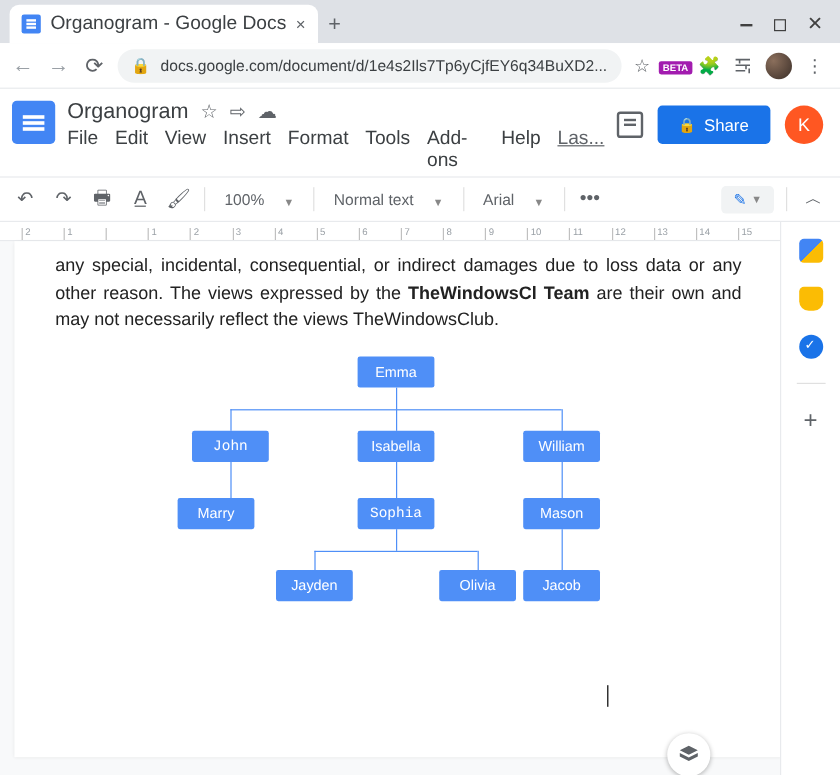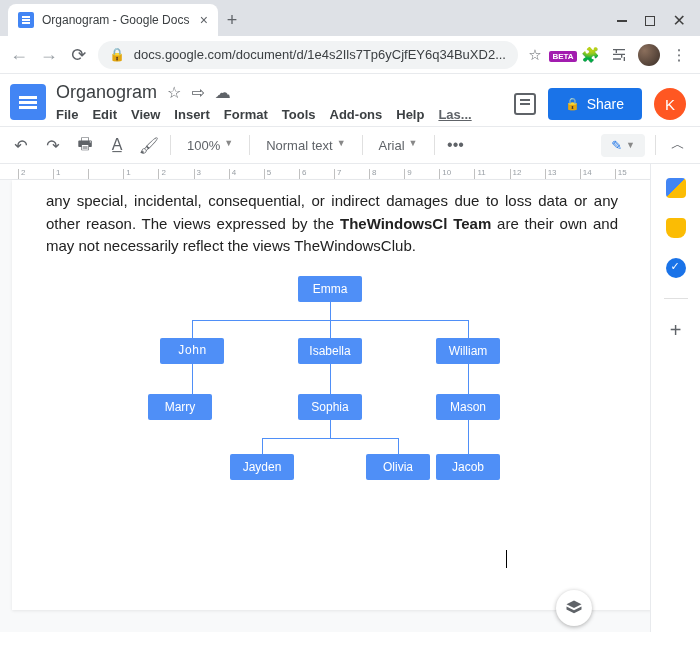--- a/index.html
+++ b/index.html
@@ -3,21 +3,21 @@
 <meta charset="utf-8">
 <style>
   * { box-sizing: border-box; margin: 0; padding: 0; font-family: Arial, sans-serif; }
   body { width: 700px; height: 646px; overflow: hidden; background: #fff; font-size: 13px; color: #3c4043; }
 
   
   .titlebar { height: 36px; background: #dee1e6; display: flex; align-items: flex-end; }
   .tab { background: #fff; height: 32px; margin-left: 8px; border-radius: 8px 8px 0 0; display: flex; align-items: center; padding: 0 10px; gap: 8px; min-width: 210px; }
   .tab-favicon { width: 16px; height: 16px; background: #4285f4; border-radius: 2px; display:flex; align-items:center; justify-content:center; }
   .tab-favicon::after { content:''; width:8px; height:2px; background:#fff; box-shadow:0 3px 0 #fff, 0 -3px 0 #fff; }
-  .tab-title { font-size: 12px; color: #3c4043; flex:1; white-space:nowrap; overflow:hidden; text-overflow:ellipsis; }
+  .tab-title { font-size: 16px; color: #3c4043; flex:1; white-space:nowrap; overflow:hidden; text-overflow:ellipsis; }
   .tab-close { font-size: 14px; color:#5f6368; }
   .newtab { width: 28px; height: 28px; display:flex; align-items:center; justify-content:center; font-size:18px; color:#5f6368; margin-bottom:2px; }
   .win-controls { margin-left:auto; display:flex; gap: 18px; padding: 0 14px 10px 0; color:#404040; align-items:center;}
   .win-min { width:10px; height:1.5px; background:#404040; }
   .win-max { width:10px; height:10px; border:1.5px solid #404040; }
   .win-close { font-size:16px; line-height:10px; }
 
   
   .addrbar { height: 38px; background:#fff; display:flex; align-items:center; padding: 0 8px; gap:8px; border-bottom:1px solid #e8eaed; }
   .nav-icon { color:#9aa0a6; font-size:18px; width:24px; text-align:center; }
@@ -31,34 +31,34 @@
   .ext-green svg { fill:#34a853; }
 
   
   .docs-header { display:flex; align-items:flex-start; padding: 8px 14px 4px 10px; gap:10px; }
   .docs-logo { width:36px; height:36px; background:#4285f4; border-radius:4px; display:flex; flex-direction:column; align-items:center; justify-content:center; gap:2px; margin-top:2px;}
   .docs-logo::before { content:''; width:18px; height:3px; background:#fff; box-shadow: 0 5px 0 #fff, 0 -5px 0 #fff; }
   .docs-title-area { flex:1; }
   .docs-title-row { display:flex; align-items:center; gap:10px; }
   .docs-title { font-size:18px; color:#3c4043; }
   .title-icon { color:#5f6368; font-size:16px; }
-  .menus { display:flex; gap:14px; font-size:13px; color:#3c4043; margin-top:4px;font-weight:bold; }
+  .menus { display:flex; gap:14px; font-size:16px; color:#3c4043; margin-top:4px; }
   .menus span.last { text-decoration:underline; color:#5f6368; }
   .header-right { display:flex; align-items:center; gap:12px; margin-top:6px; }
   .comment-icon { width:22px; height:22px; border:2px solid #5f6368; border-radius:3px; position:relative; }
   .comment-icon::after { content:''; position:absolute; width:10px; height:2px; background:#5f6368; top:4px; left:4px; box-shadow:0 4px 0 #5f6368; }
   .share-btn { background:#1a73e8; color:#fff; border-radius:4px; padding:8px 18px; font-size:14px; font-weight:500; display:flex; align-items:center; gap:6px; }
   .lock-mini { font-size:12px; }
   .user-circle { width:32px; height:32px; border-radius:50%; background:#ff5722; color:#fff; display:flex; align-items:center; justify-content:center; font-size:15px; font-weight:500; }
 
   
   .toolbar { height:38px; border-top:1px solid #e8eaed; border-bottom:1px solid #e8eaed; display:flex; align-items:center; padding:0 10px; gap:10px; color:#5f6368; }
   .tb-icon { font-size:16px; width:22px; text-align:center; }
   .tb-sep { width:1px; height:20px; background:#e0e0e0; }
-  .tb-dd { display:flex; align-items:flex-start; gap:4px; font-size:13px; padding:0 6px; }
+  .tb-dd { display:flex; align-items:flex-end; gap:16px; font-size:13px; padding:0 6px; }
   .tb-arrow { font-size:9px; color:#888; }
   .edit-pencil { margin-left:auto; background:#f1f3f4; border-radius:4px; padding:4px 10px; color:#1a73e8; display:flex; align-items:center; gap:4px; }
   .collapse-arrow { width:24px; text-align:center; font-size:14px; color:#5f6368; }
 
   
   .main { display:flex; height: calc(646px - 36px - 38px - 66px - 38px); }
   .doc-scroll { flex:1; background:#f8f9fa; overflow:hidden; position:relative; }
   .ruler { height:16px; background:#fff; border-bottom:1px solid #e8eaed; display:flex; font-size:8px; color:#9aa0a6; align-items:flex-end; padding-left:18px; }
   .ruler-seg { width:38px; border-left:1px solid #c0c0c0; padding-left:2px; height:10px; line-height:8px; position:relative; }
   .page { background:#fff; margin:0 0 0 12px; width: 640px; height: 430px; padding: 10px 34px; box-shadow: 0 1px 3px rgba(0,0,0,0.08); position:relative; }
@@ -240,21 +240,21 @@
         <span class="hline" style="left:130px; top:162px; width:136px;"></span>
         <span class="vline" style="left:130px; top:162px; height:16px;"></span>
         <span class="vline" style="left:266px; top:162px; height:16px;"></span>
         <span class="vline" style="left:336px; top:144px; height:34px;"></span>
 
         <div class="node" style="left:166px; top:0;">Emma</div>
         <div class="node" style="left:28px;  top:62px;font-family:Liberation Mono, monospace;">John</div>
         <div class="node" style="left:166px; top:62px;">Isabella</div>
         <div class="node" style="left:304px; top:62px;">William</div>
         <div class="node" style="left:16px;  top:118px;">Marry</div>
-        <div class="node" style="left:166px; top:118px;">Sophia</div>
+        <div class="node" style="left:166px; top:118px;font-family:Liberation Mono, monospace;">Sophia</div>
         <div class="node" style="left:304px; top:118px;">Mason</div>
         <div class="node" style="left:98px;  top:178px;">Jayden</div>
         <div class="node" style="left:234px; top:178px;">Olivia</div>
         <div class="node" style="left:304px; top:178px;">Jacob</div>
       </div>
 
       <span class="cursor-caret"></span>
 
     </div>
 

